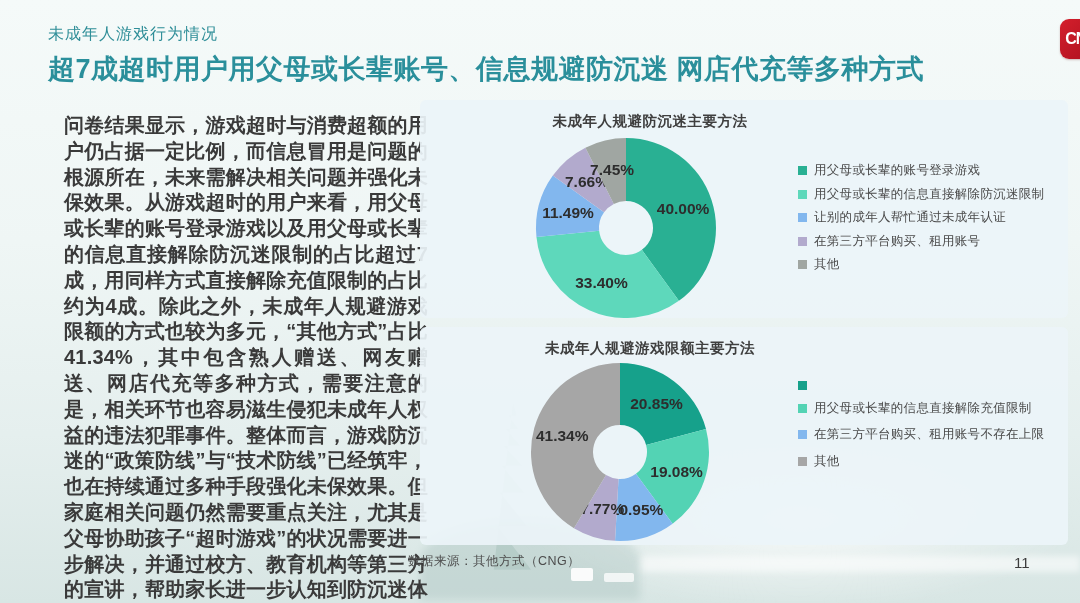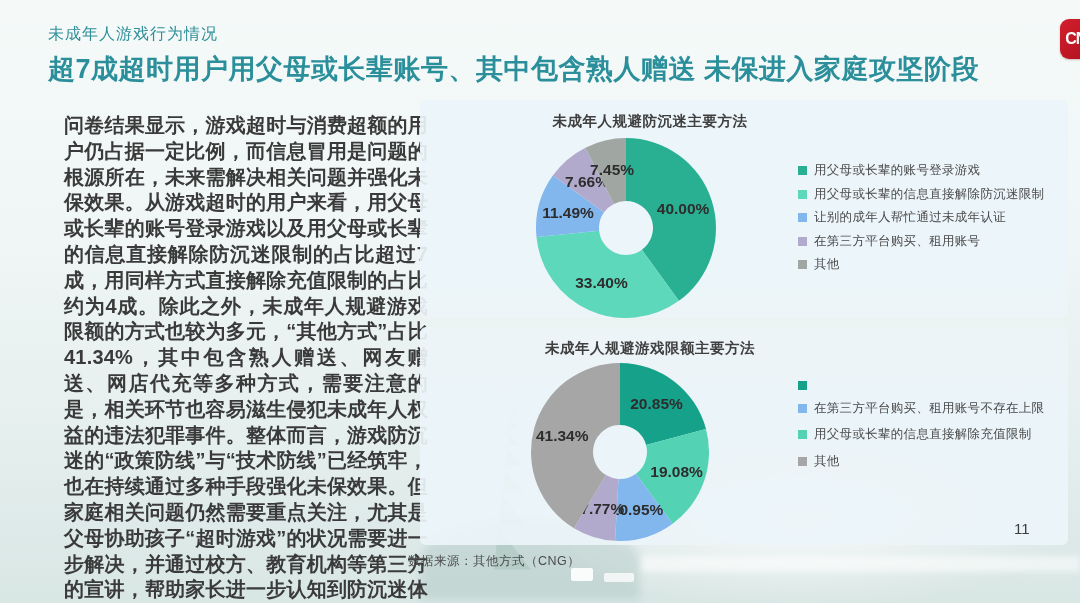--- a/index.html
+++ b/index.html
@@ -39,40 +39,40 @@
   .slice-label{font-family:"Liberation Sans","DejaVu Sans",sans-serif;font-size:15.5px;font-weight:600;fill:#2d2d2d;}
 
   .legend{position:absolute;left:378px;display:flex;flex-direction:column;}
   .legend-a{top:62px;row-gap:6.5px;}
   .legend-b{top:54px;row-gap:9.5px;}
   .legend-row{display:flex;align-items:center;}
   .swatch{width:9px;height:9px;margin-right:7px;flex:0 0 auto;}
   .legend-text{font-size:12.5px;color:#4a4a4a;letter-spacing:.3px;white-space:nowrap;}
 
   .footer-source{position:absolute;left:408px;top:553px;font-size:12.5px;color:#4c4c4c;letter-spacing:.5px;}
-  .page-number{position:absolute;left:1014px;top:520px;font-size:15px;color:#3d3d3d;}
+  .page-number{position:absolute;left:1014px;top:554px;font-size:15px;color:#3d3d3d;}
 </style>
 </head>
 <body>
 
 <div class="slide">
 
   <div class="glow"></div>
   <div class="streak"></div>
   <div class="pagoda"></div>
   <div class="hull"></div>
   <div class="dot1"></div>
   <div class="dot2"></div>
 
   <div class="logo">
     <span>CNG</span>
   </div>
 
   <div class="header">未成年人游戏行为情况</div>
-  <h1 class="title">超7成超时用户用父母或长辈账号、其中包含熟人赠送  未保进入家庭攻坚阶段</h1>
+  <h1 class="title">超7成超时用户用父母或长辈账号、信息规避防沉迷  网店代充等多种方式</h1>
 
   <p class="body-text">问卷结果显示，游戏超时与消费超额的用户仍占据一定比例，而信息冒用是问题的根源所在，未来需解决相关问题并强化未保效果。从游戏超时的用户来看，用父母或长辈的账号登录游戏以及用父母或长辈的信息直接解除防沉迷限制的占比超过7成，用同样方式直接解除充值限制的占比约为4成。除此之外，未成年人规避游戏限额的方式也较为多元，“其他方式”占比41.34%，其中包含熟人赠送、网友赠送、网店代充等多种方式，需要注意的是，相关环节也容易滋生侵犯未成年人权益的违法犯罪事件。整体而言，游戏防沉迷的“政策防线”与“技术防线”已经筑牢，也在持续通过多种手段强化未保效果。但家庭相关问题仍然需要重点关注，尤其是父母协助孩子“超时游戏”的状况需要进一步解决，并通过校方、教育机构等第三方的宣讲，帮助家长进一步认知到防沉迷体系的价值，进而减少未成年人绕过监管的现象。</p>
 
   <section class="panel panel-1">
     <div class="chart-title">未成年人规避防沉迷主要方法</div>
     <svg width="648" height="218" viewBox="0 0 648 218">
         <path d="M206,38 A90,90 0 0 1 258.9006727063226,200.81152949374524 L221.87020181189678,149.8434588481236 A27,27 0 0 0 206,101 Z" fill="#29b093"></path>
         <text x="263.0633909777092" y="114.45898033750315" text-anchor="middle" class="slice-label">40.00%</text>
         <path d="M258.9006727063226,200.81152949374524 A90,90 0 0 1 116.454408471683,137.03255433660942 L179.1363225415049,130.70976630098284 A27,27 0 0 0 221.87020181189678,149.8434588481236 Z" fill="#5ed8bb"></path>
         <text x="181.4810555158191" y="187.76149524421018" text-anchor="middle" class="slice-label">33.40%</text>
@@ -119,26 +119,26 @@
         <path d="M195.05310491827998,213.8624117895213 A89,89 0 0 1 153.9472707949443,201.15869046120616 L186.02894731981456,148.10432182530974 A27,27 0 0 0 198.49925654824224,151.95825975637163 Z" fill="#b2aacd"></path>
         <text x="182.28381108881197" y="187.3248345000934" text-anchor="middle" class="slice-label">7.77%</text>
         <path d="M153.9472707949443,201.15869046120616 A89,89 0 0 1 199.99999999999997,36 L200,98 A27,27 0 0 0 186.02894731981456,148.10432182530974 Z" fill="#a6a6a6"></path>
         <text x="142.20477423102045" y="113.88442125418128" text-anchor="middle" class="slice-label">41.34%</text>
       </svg>
     <div class="legend legend-b">
         <div class="legend-row">
           <span class="swatch" style="background: rgb(22, 161, 139);"></span>
         </div>
         <div class="legend-row">
+          <span class="swatch" style="background: rgb(83, 211, 180);"></span>
+          <span class="legend-text">用父母或长辈的信息直接解除充值限制</span>
+        </div>
+        <div class="legend-row">
           <span class="swatch" style="background: rgb(130, 183, 238);"></span>
           <span class="legend-text">在第三方平台购买、租用账号不存在上限</span>
-        </div>
-        <div class="legend-row">
-          <span class="swatch" style="background: rgb(83, 211, 180);"></span>
-          <span class="legend-text">用父母或长辈的信息直接解除充值限制</span>
         </div>
         <div class="legend-row">
           <span class="swatch" style="background: rgb(166, 166, 166);"></span>
           <span class="legend-text">其他</span>
         </div>
       </div>
   </section>
 
   <div class="footer-source">数据来源：其他方式（CNG）</div>
   <div class="page-number">11</div>

